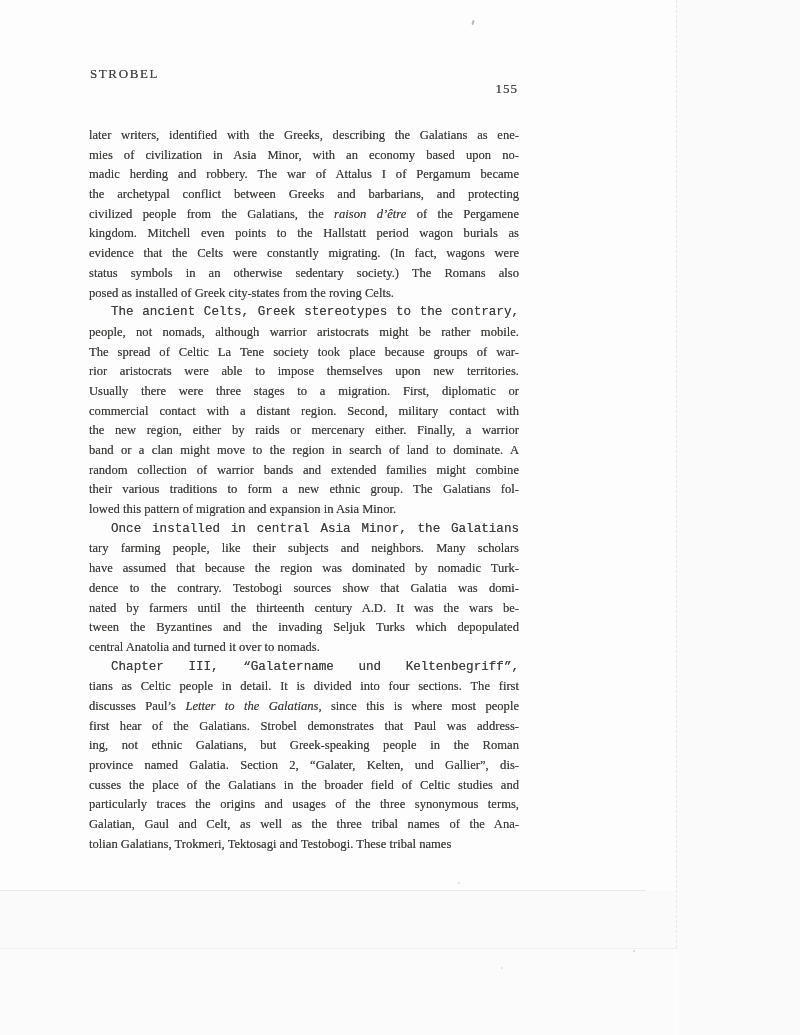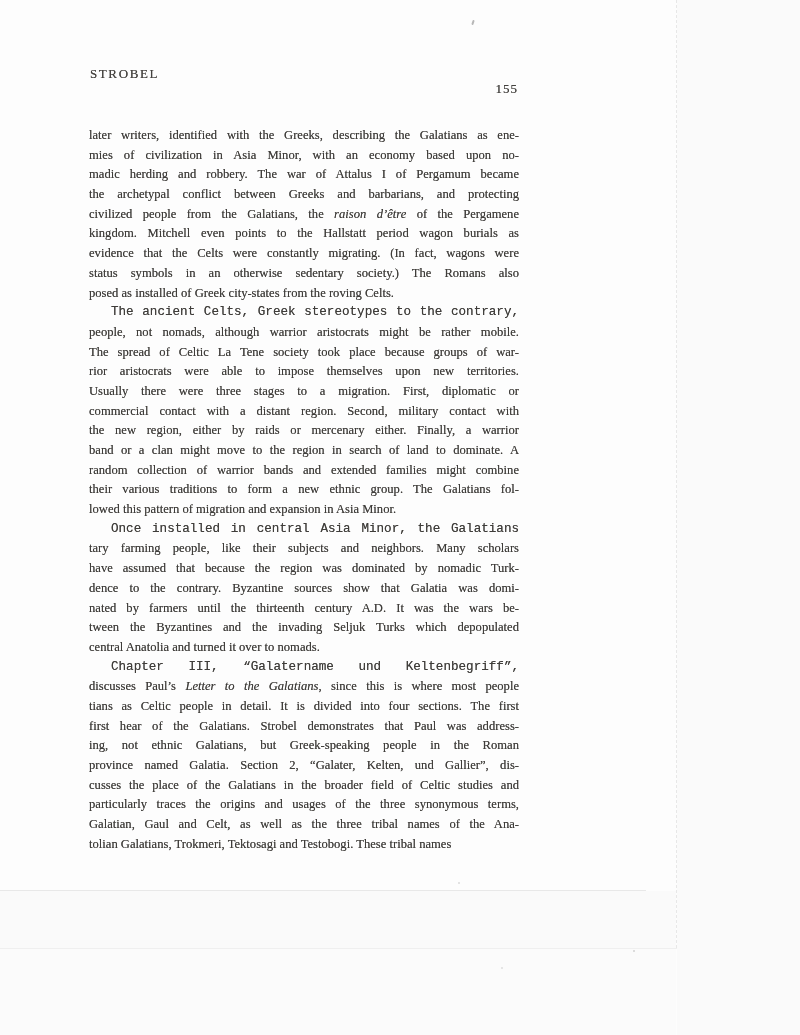--- a/index.html
+++ b/index.html
@@ -126,27 +126,27 @@
       <div class="line"><span>Usually there were three stages to a migration. First, diplomatic or</span></div>
       <div class="line"><span>commercial contact with a distant region. Second, military contact with</span></div>
       <div class="line"><span>the new region, either by raids or mercenary either. Finally, a warrior</span></div>
       <div class="line"><span>band or a clan might move to the region in search of land to dominate. A</span></div>
       <div class="line"><span>random collection of warrior bands and extended families might combine</span></div>
       <div class="line"><span>their various traditions to form a new ethnic group. The Galatians fol-</span></div>
       <div class="line last"><span>lowed this pattern of migration and expansion in Asia Minor.</span></div>
       <div class="line indent"><span>Once installed in central Asia Minor, the Galatians were also seden-</span></div>
       <div class="line"><span>tary farming people, like their subjects and neighbors. Many scholars</span></div>
       <div class="line"><span>have assumed that because the region was dominated by nomadic Turk-</span></div>
-      <div class="line"><span>dence to the contrary. Byzantine sources show that Galatia was domi-</span></div>
+      <div class="line"><span>dence to the contrary. Testobogi sources show that Galatia was domi-</span></div>
       <div class="line"><span>nated by farmers until the thirteenth century A.D. It was the wars be-</span></div>
       <div class="line"><span>tween the Byzantines and the invading Seljuk Turks which depopulated</span></div>
       <div class="line last"><span>central Anatolia and turned it over to nomads.</span></div>
       <div class="line indent"><span>Chapter III, “Galatername und Keltenbegriff”, discusses the Gala-</span></div>
+      <div class="line"><span>tians as Celtic people in detail. It is divided into four sections. The first</span></div>
       <div class="line"><span>discusses Paul’s </span><span class="it">Letter to the Galatians</span><span>, since this is where most people</span></div>
-      <div class="line"><span>tians as Celtic people in detail. It is divided into four sections. The first</span></div>
       <div class="line"><span>first hear of the Galatians. Strobel demonstrates that Paul was address-</span></div>
       <div class="line"><span>ing, not ethnic Galatians, but Greek-speaking people in the Roman</span></div>
       <div class="line"><span>province named Galatia. Section 2, “Galater, Kelten, und Gallier”, dis-</span></div>
       <div class="line"><span>cusses the place of the Galatians in the broader field of Celtic studies and</span></div>
       <div class="line"><span>particularly traces the origins and usages of the three synonymous terms,</span></div>
       <div class="line"><span>Galatian, Gaul and Celt, as well as the three tribal names of the Ana-</span></div>
       <div class="line last"><span>tolian Galatians, Trokmeri, Tektosagi and Testobogi. These tribal names</span></div>
     </div>
 
 </div>

